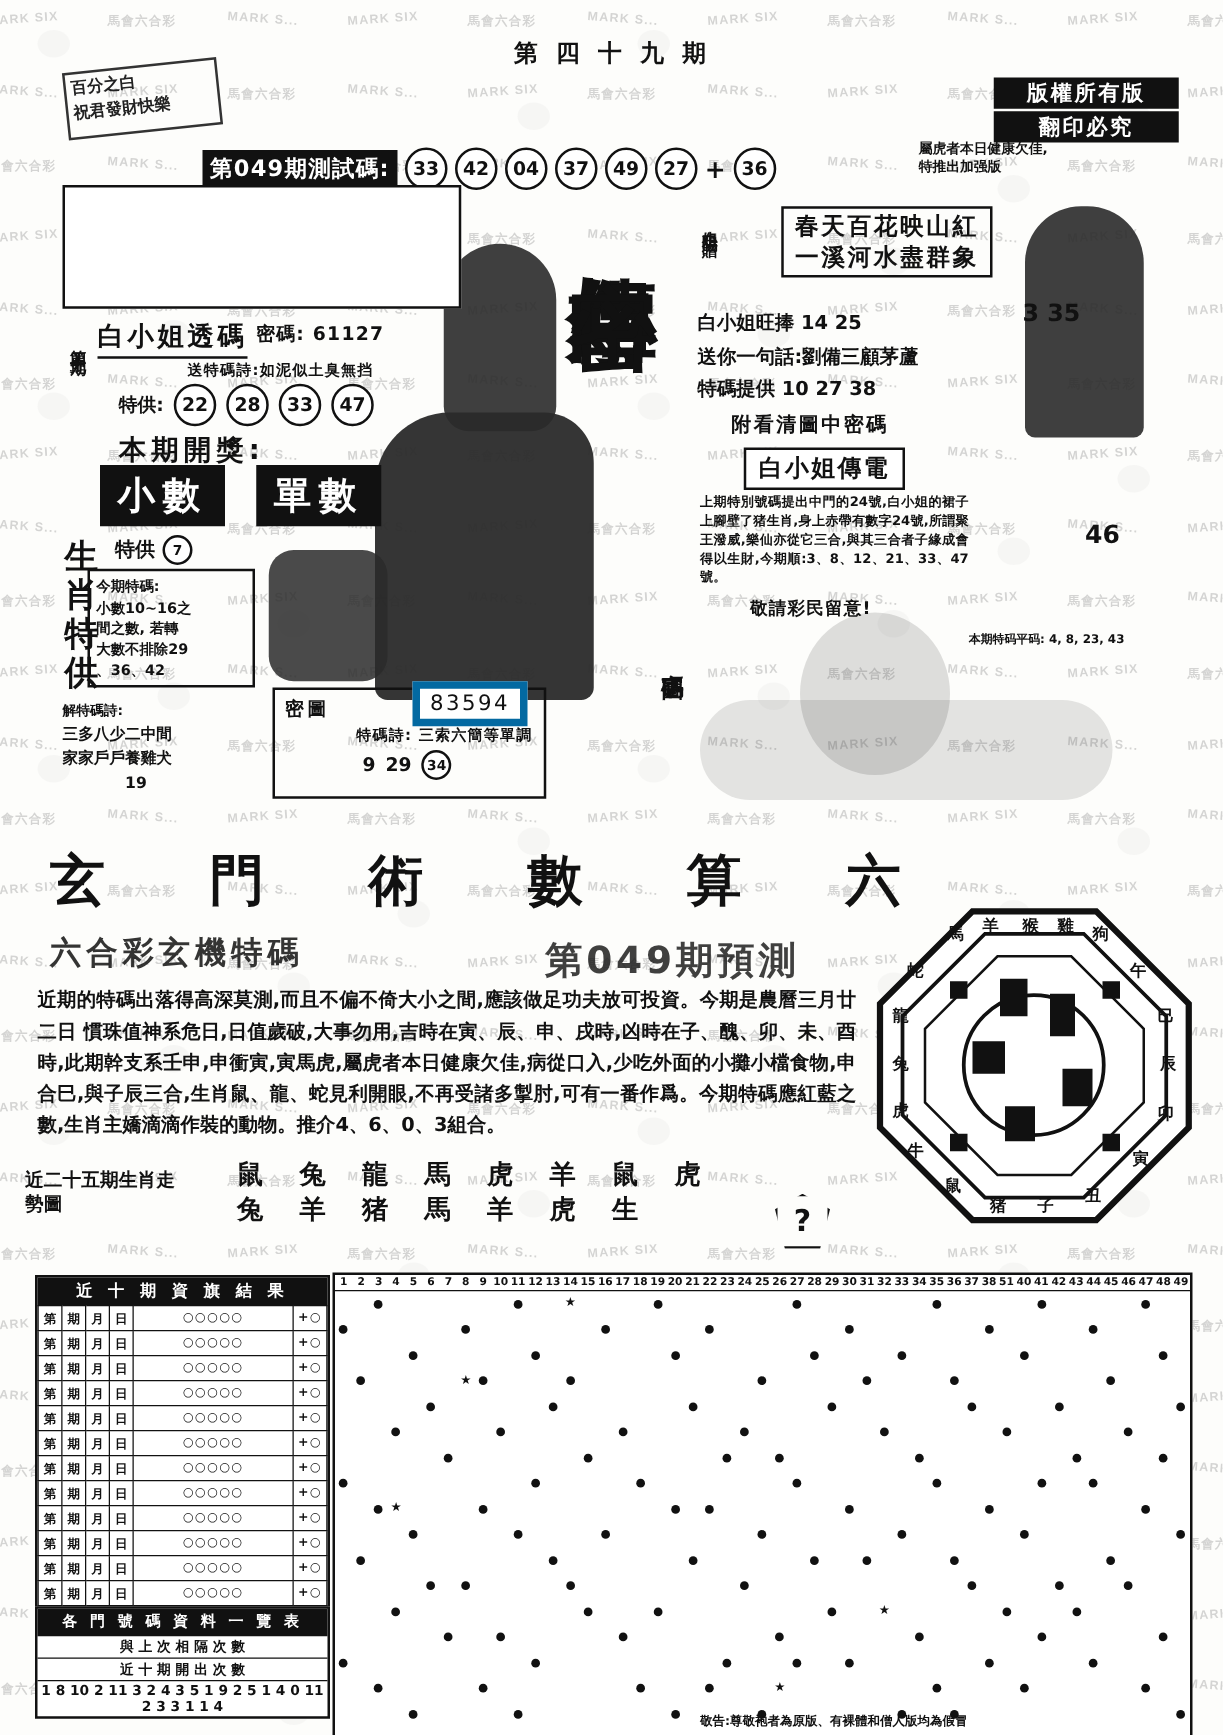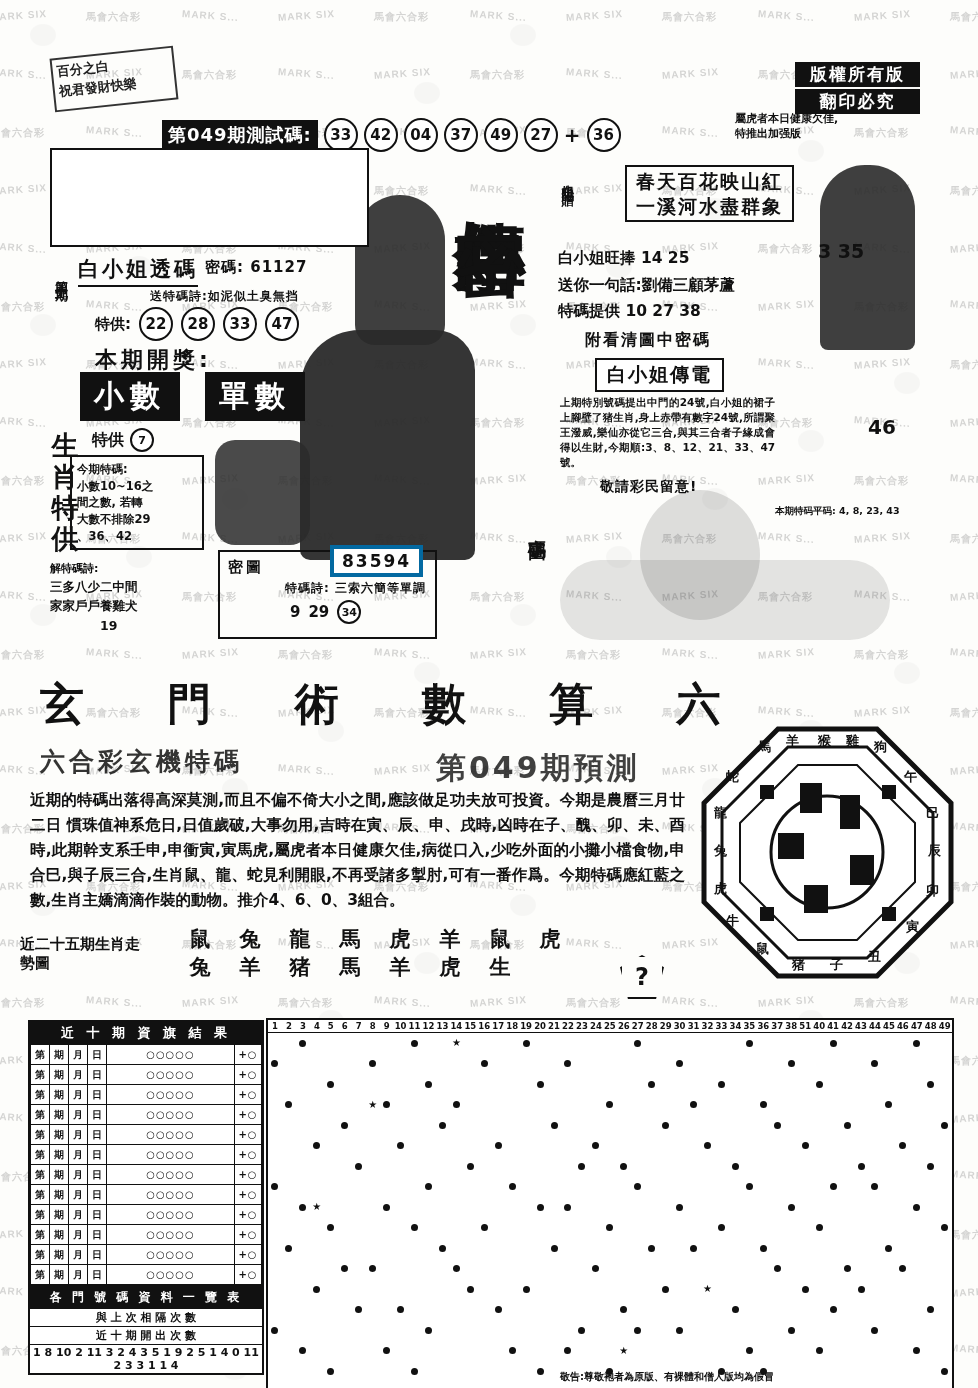--- a/index.html
+++ b/index.html
@@ -27,21 +27,21 @@
   }
   .invbox{background:#111;color:#fff;font-weight:bold;display:inline-block;}
   
   #top-banner{top:30px;left:275px;width:430px;text-align:center;}
   #issue-line{font-size:19px;font-weight:bold;letter-spacing:4px;}
   #main-title{
     margin-top:2px;font-size:31px;font-weight:bold;letter-spacing:1px;
     border-top:3px solid #111;border-bottom:3px solid #111;padding:3px 0;
     white-space:nowrap;
   }
-  #warn-box{top:62px;left:795px;width:125px;text-align:center;}
+  #warn-box{top:62px;left:795px;width:148px;text-align:center;}
   #warn-box .l1{background:#111;color:#fff;font-size:17px;font-weight:bold;letter-spacing:2px;padding:1px 0;}
   #warn-box .l2{background:#111;color:#fff;font-size:17px;font-weight:bold;letter-spacing:2px;padding:1px 0;margin-top:2px;}
   #notice-box{top:112px;left:735px;width:110px;font-size:11px;line-height:1.35;font-weight:bold;}
   
   #testcode-row{top:118px;left:162px;display:flex;align-items:center;gap:6px;}
   #testcode-label{background:#111;color:#fff;font-size:18px;font-weight:bold;padding:3px 6px;letter-spacing:1px;}
   
   #blank-box{top:148px;left:50px;width:315px;height:95px;background:#fff;border:2px solid #111;}
   
   #stamp{top:52px;left:52px;width:112px;height:46px;border:2px solid #333;transform:rotate(-6deg);
@@ -62,21 +62,21 @@
   #tips-box{top:455px;left:70px;width:120px;border:2px solid #111;padding:4px 5px;font-size:11.5px;line-height:1.45;font-weight:bold;}
   #poem-left{top:560px;left:50px;font-size:12.5px;line-height:1.55;font-weight:bold;}
   #poem-left .t{font-size:11px;}
   
   #vertical-title{top:165px;left:455px;font-size:72px;font-weight:bold;line-height:.98;letter-spacing:0;
                   writing-mode:vertical-rl;text-orientation:upright;}
   #mima-tu{top:525px;left:525px;font-size:18px;font-weight:bold;writing-mode:vertical-rl;letter-spacing:2px;}
   
   #secret-box{top:550px;left:218px;width:215px;height:85px;border:2px solid #111;}
   #secret-label{top:558px;left:228px;font-size:15px;font-weight:bold;letter-spacing:3px;}
-  #secret-num{top:545px;left:330px;border:4px solid #0369a1;background:#fff;font-size:17px;font-weight:bold;
+  #secret-num{top:545px;left:330px;border:6px solid #0369a1;background:#fff;font-size:17px;font-weight:normal;
               padding:2px 8px;letter-spacing:2px;}
   #secret-poem{top:580px;left:285px;font-size:12px;font-weight:bold;letter-spacing:1px;}
   #secret-nums2{top:600px;left:290px;display:flex;align-items:center;gap:8px;font-size:15px;font-weight:bold;}
   
   #right-couplet{top:165px;left:625px;width:165px;border:2px solid #111;text-align:center;padding:2px 0;}
   #right-couplet .l{font-size:19px;font-weight:bold;letter-spacing:2px;line-height:1.3;}
   #baixiaojie-give{top:175px;left:558px;font-size:12.5px;font-weight:bold;line-height:1.5;writing-mode:vertical-rl;}
   #rlines{top:245px;left:558px;font-size:15.5px;font-weight:bold;line-height:1.72;}
   #fujian{top:330px;left:585px;font-size:16px;font-weight:bold;letter-spacing:2px;}
   #chuandian{top:358px;left:595px;border:2px solid #111;font-size:19px;font-weight:bold;padding:2px 10px;letter-spacing:2px;background:#fff;}
@@ -438,20 +438,21 @@
     <div class="wm-cell" style="left: 470px; top: 1344px; transform: rotate(-4deg);">MARK SIX</div>
     <div class="wm-cell" style="left: 566px; top: 1344px; transform: rotate(0deg);">馬會六合彩</div>
     <div class="wm-cell" style="left: 662px; top: 1344px; transform: rotate(4deg);">MARK S...</div>
     <div class="wm-blob" style="left: 702px; top: 1358px; width: 26px; height: 22px;"></div>
     <div class="wm-cell" style="left: 758px; top: 1344px; transform: rotate(-4deg);">MARK SIX</div>
     <div class="wm-cell" style="left: 854px; top: 1344px; transform: rotate(0deg);">馬會六合彩</div>
     <div class="wm-cell" style="left: 950px; top: 1344px; transform: rotate(4deg);">MARK S...</div>
   </div>
 
 <div class="blk" id="top-banner">
+  <div id="issue-line">第 四 十 九 期</div>
 </div>
 
 <div class="blk" id="stamp">
   <div>百分之白</div>
   <div>祝君發財快樂</div>
 </div>
 
 <div class="blk" id="warn-box">
   <div class="l1">版權所有版</div>
   <div class="l2">翻印必究</div>

